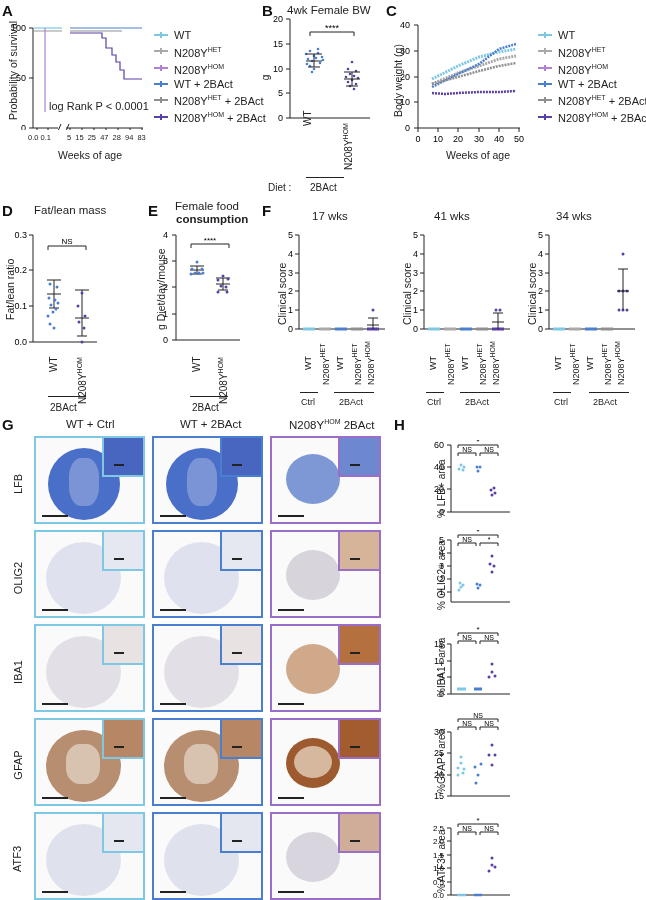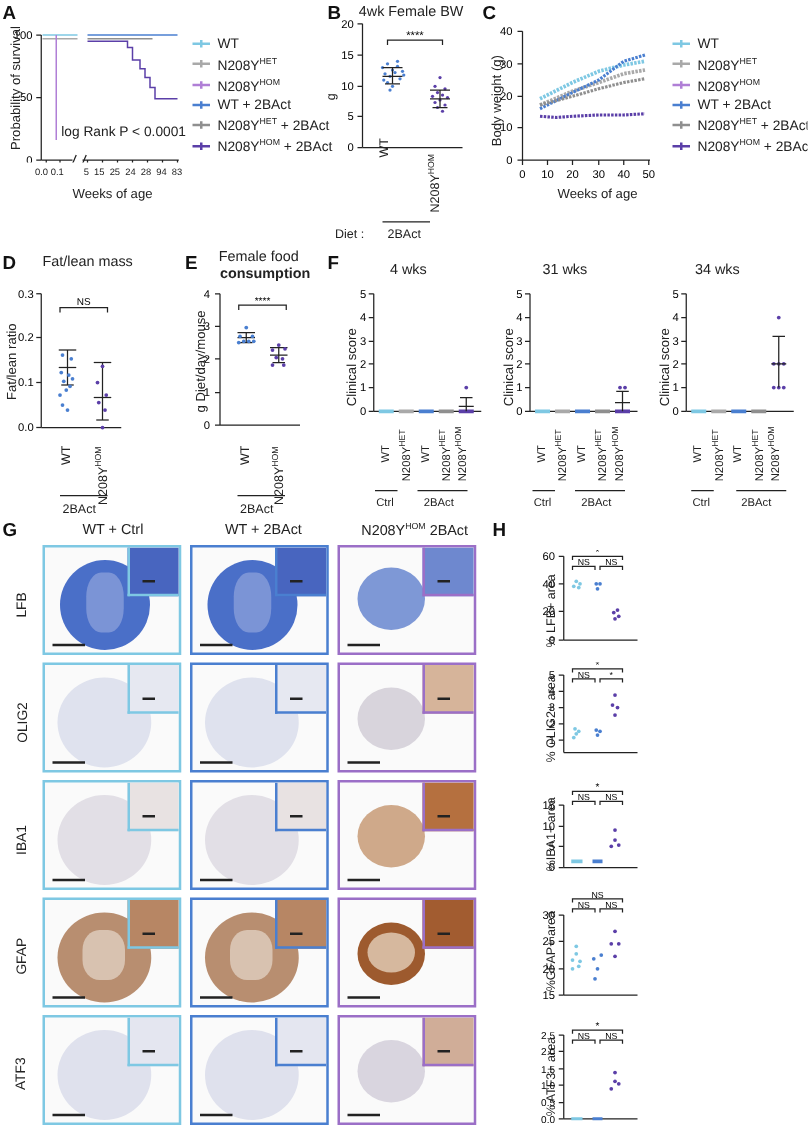--- a/index.html
+++ b/index.html
@@ -51,21 +51,21 @@
   <polyline points="70,28 142,28" stroke="#4a7fd0" stroke-width="1.2" fill="none"></polyline>
   <polyline points="70,31 122,31" stroke="#8f8f8f" stroke-width="1.2" fill="none"></polyline>
   <polyline points="70,33 102,33 102,38 106,38 106,48 112,48 112,55 116,55 116,62 120,62 120,70 124,70 124,79 142,79" stroke="#5b3fa8" stroke-width="1.2" fill="none"></polyline>
   <text x="26" y="31" font-size="9" text-anchor="end">100</text>
   <text x="26" y="81" font-size="9" text-anchor="end">50</text>
   <text x="26" y="131" font-size="9" text-anchor="end">0</text>
 </svg>
 <div class="abs" style="left:7px;top:120px;font-size:10.5px;transform:rotate(-90deg);transform-origin:left top;white-space:nowrap;">Probability of survival</div>
 <div class="abs" style="left:49px;top:100px;font-size:11px;white-space:nowrap;">log Rank P &lt; 0.0001</div>
 <div class="abs" style="left:28px;top:133px;font-size:7.5px;"><span>0.0</span>&nbsp;<span>0.1</span></div>
-<div class="abs" style="left:67px;top:133px;font-size:7.5px;word-spacing:2px;white-space:nowrap;"><span>5</span> <span>15</span> <span>25</span> <span>24</span> <span>28</span> <span>94</span> <span>83</span></div>
+<div class="abs" style="left:67px;top:133px;font-size:7.5px;word-spacing:2px;white-space:nowrap;"><span>5</span> <span>15</span> <span>25</span> <span>47</span> <span>28</span> <span>94</span> <span>83</span></div>
 <div class="abs" style="left:58px;top:149px;font-size:10.5px;">Weeks of age</div>
 
 <div class="legend" style="left:154px;top:28px;">
   <div class="row">
       <span class="sw" style="background:#7ec8e3"></span>
       <span>WT</span>
     </div>
   <div class="row">
       <span class="sw" style="background:#a9a9a9"></span>
       <span><span>N208Y</span><sup>HET</sup></span>
@@ -322,21 +322,21 @@
     </g>
 </svg>
 <div class="abs" style="left:155px;top:330px;font-size:10.5px;transform:rotate(-90deg);transform-origin:left top;white-space:nowrap;">g Diet/day/mouse</div>
 <div class="abs" style="left:191px;top:372px;font-size:10px;transform:rotate(-90deg);transform-origin:left top;white-space:nowrap;">WT</div>
 <div class="abs" style="left:217px;top:404px;font-size:10px;transform:rotate(-90deg);transform-origin:left top;white-space:nowrap;"><span>N208Y</span><sup>HOM</sup></div>
 <div class="abs" style="left:190px;top:396px;width:38px;height:1px;background:#222;"></div>
 <div class="abs" style="left:192px;top:402px;font-size:10px;">2BAct</div>
 
 <div class="plabel" style="left:262px;top:202px;">F</div>
 
-<div class="ttl" style="left:312px;top:210px;">4 wks</div>
+<div class="ttl" style="left:312px;top:210px;">17 wks</div>
 <svg class="abs" style="left:265px;top:230px;" width="125" height="110">
   <g stroke="#222" stroke-width="1" fill="none">
     <line x1="34" y1="5" x2="34" y2="99"></line>
       <line x1="34" y1="99" x2="120" y2="99"></line>
     <line x1="30" y1="5" x2="34" y2="5"></line>
       <line x1="30" y1="24" x2="34" y2="24"></line>
       <line x1="30" y1="43" x2="34" y2="43"></line>
       <line x1="30" y1="61" x2="34" y2="61"></line>
       <line x1="30" y1="80" x2="34" y2="80"></line>
       <line x1="30" y1="99" x2="34" y2="99"></line>
@@ -353,21 +353,21 @@
   <line x1="86" y1="99" x2="98" y2="99" stroke="#8f8f8f" stroke-width="3"></line>
   <line x1="102" y1="99" x2="114" y2="99" stroke="#5b3fa8" stroke-width="3"></line>
   <circle cx="108" cy="80" r="1.5" fill="#5b3fa8"></circle>
   <g stroke="#222" stroke-width="1">
       <line x1="108" y1="88" x2="108" y2="99"></line>
       <line x1="103" y1="88" x2="113" y2="88"></line>
       <line x1="102" y1="95" x2="114" y2="95"></line>
     </g>
 </svg>
 
-<div class="ttl" style="left:434px;top:210px;">31 wks</div>
+<div class="ttl" style="left:434px;top:210px;">41 wks</div>
 <svg class="abs" style="left:390px;top:230px;" width="125" height="110">
   <g stroke="#222" stroke-width="1" fill="none">
     <line x1="34" y1="5" x2="34" y2="99"></line>
       <line x1="34" y1="99" x2="120" y2="99"></line>
     <line x1="30" y1="5" x2="34" y2="5"></line>
       <line x1="30" y1="24" x2="34" y2="24"></line>
       <line x1="30" y1="43" x2="34" y2="43"></line>
       <line x1="30" y1="61" x2="34" y2="61"></line>
       <line x1="30" y1="80" x2="34" y2="80"></line>
       <line x1="30" y1="99" x2="34" y2="99"></line>

